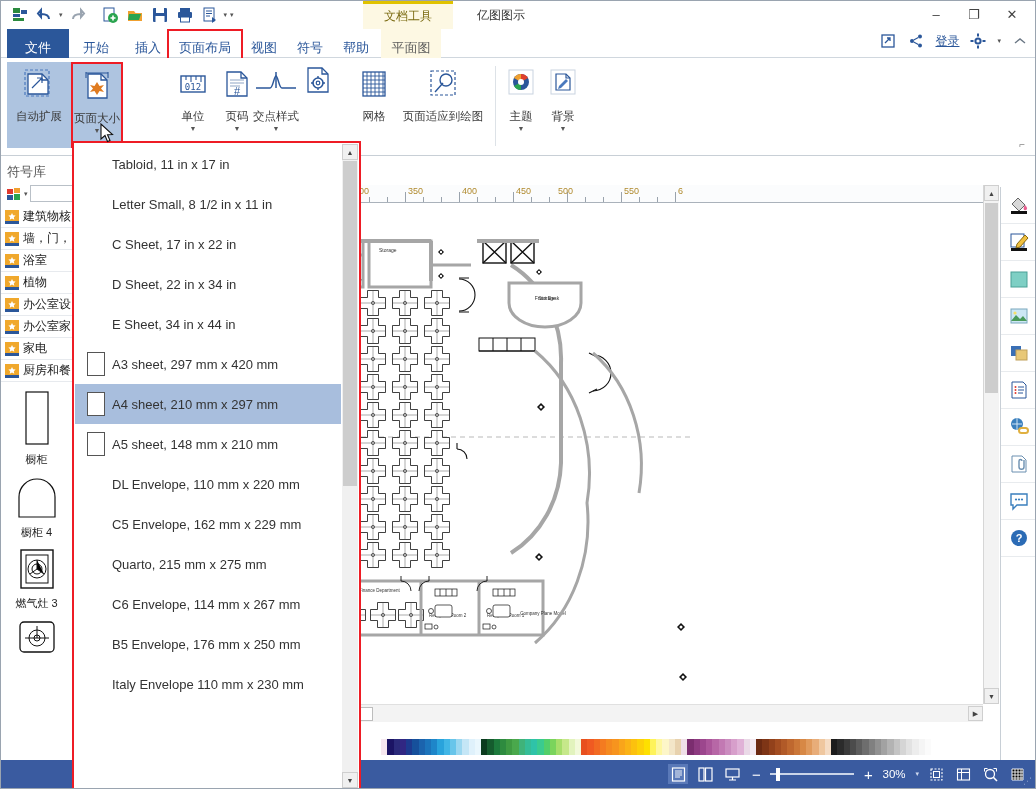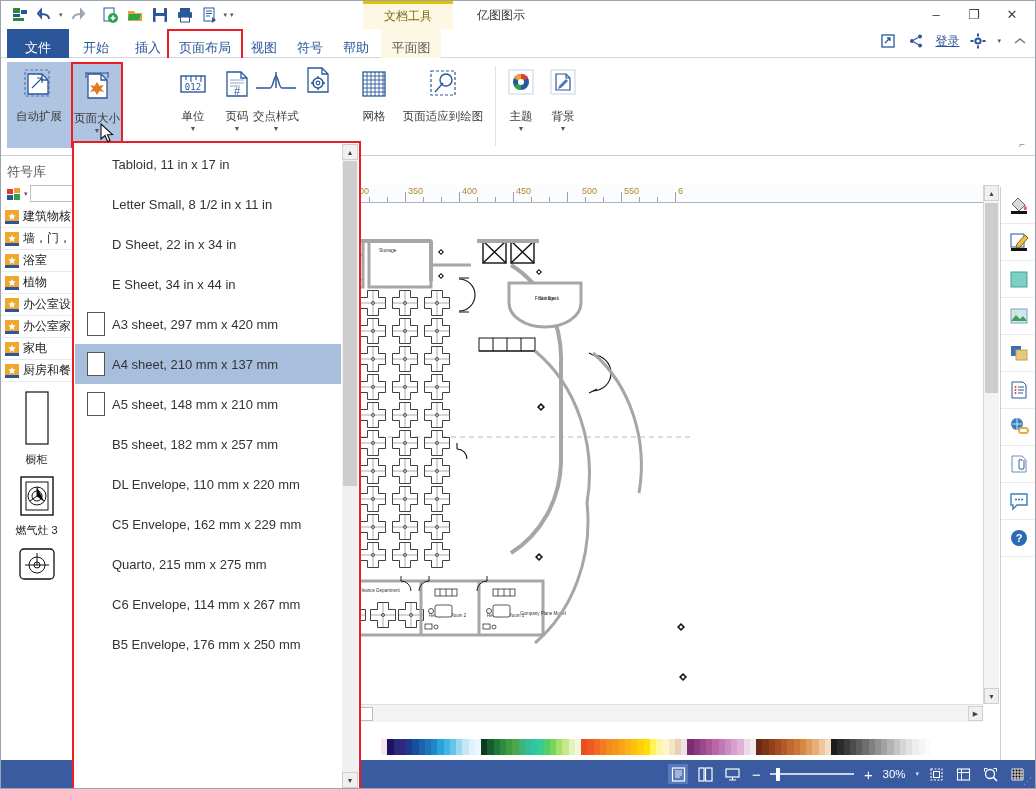--- a/index.html
+++ b/index.html
@@ -566,20 +566,26 @@
       </div>
     </div>
 
     <div class="shape-item">
       <svg width="30" height="56" viewBox="0 0 30 56">
           <rect x="4" y="2" width="22" height="52" fill="#fff" stroke="#111" stroke-width="1.2"></rect>
         </svg>
       <div class="shape-cap">橱柜</div>
     </div>
     <div class="shape-item">
+      <svg width="44" height="44" viewBox="0 0 44 44">
+          <path d="M4 42V22a18 18 0 0 1 36 0v20z" fill="#fff" stroke="#111" stroke-width="1.2"></path>
+        </svg>
+      <div class="shape-cap">橱柜 4</div>
+    </div>
+    <div class="shape-item">
       <svg width="40" height="42" viewBox="0 0 40 42">
           <rect x="4" y="2" width="32" height="38" fill="#fff" stroke="#111" stroke-width="1.4"></rect>
           <rect x="9" y="7" width="22" height="28" fill="none" stroke="#111"></rect>
           <circle cx="20" cy="21" r="9" fill="none" stroke="#111"></circle>
           <circle cx="20" cy="21" r="5" fill="none" stroke="#111"></circle>
           <path d="M20 12v9l7 5M20 21l-7 5" stroke="#111"></path>
         </svg>
       <div class="shape-cap">燃气灶 3</div>
     </div>
     <div class="shape-item">
@@ -625,21 +631,21 @@
       <div class="rtick" style="left:350px; height:5px;"></div>
       <div class="rtick" style="left:368px; height:10px;"></div>
       <span class="rlabel" style="left:371px;">400</span>
       <div class="rtick" style="left:386px; height:5px;"></div>
       <div class="rtick" style="left:404px; height:5px;"></div>
       <div class="rtick" style="left:422px; height:10px;"></div>
       <span class="rlabel" style="left:425px;">450</span>
       <div class="rtick" style="left:440px; height:5px;"></div>
       <div class="rtick" style="left:458px; height:5px;"></div>
       <div class="rtick" style="left:476px; height:10px;"></div>
-      <span class="rlabel" style="left:491px;text-align:right;">500</span>
+      <span class="rlabel" style="left:467px;text-align:right;">500</span>
       <div class="rtick" style="left:494px; height:5px;"></div>
       <div class="rtick" style="left:512px; height:5px;"></div>
       <div class="rtick" style="left:530px; height:10px;"></div>
       <span class="rlabel" style="left:533px;">550</span>
       <div class="rtick" style="left:548px; height:5px;"></div>
       <div class="rtick" style="left:566px; height:5px;"></div>
       <div class="rtick" style="left:584px; height:10px;"></div>
       <span class="rlabel" style="left:587px;">6</span>
     </div>
 
@@ -1801,41 +1807,41 @@
       <div class="dd-item">
           <span class="dd-page-spacer"></span>
           <span>Tabloid, 11 in x 17 in</span>
         </div>
       <div class="dd-item">
           <span class="dd-page-spacer"></span>
           <span>Letter Small, 8 1/2 in x 11 in</span>
         </div>
       <div class="dd-item">
           <span class="dd-page-spacer"></span>
+          <span>C Sheet, 17 in x 22 in</span>
+        </div>
+      <div class="dd-item">
+          <span class="dd-page-spacer"></span>
           <span>D Sheet, 22 in x 34 in</span>
         </div>
       <div class="dd-item">
           <span class="dd-page-spacer"></span>
           <span>E Sheet, 34 in x 44 in</span>
         </div>
       <div class="dd-item">
           <span class="dd-page-ic"></span>
           <span>A3 sheet, 297 mm x 420 mm</span>
         </div>
       <div class="dd-item hl">
           <span class="dd-page-ic"></span>
-          <span>A4 sheet, 210 mm x 137 mm</span>
+          <span>A4 sheet, 210 mm x 297 mm</span>
         </div>
       <div class="dd-item">
           <span class="dd-page-ic"></span>
           <span>A5 sheet, 148 mm x 210 mm</span>
-        </div>
-      <div class="dd-item">
-          <span class="dd-page-spacer"></span>
-          <span>B5 sheet, 182 mm x 257 mm</span>
         </div>
       <div class="dd-item">
           <span class="dd-page-spacer"></span>
           <span>DL Envelope, 110 mm x 220 mm</span>
         </div>
       <div class="dd-item">
           <span class="dd-page-spacer"></span>
           <span>C5 Envelope, 162 mm x 229 mm</span>
         </div>
       <div class="dd-item">
@@ -1843,20 +1849,24 @@
           <span>Quarto, 215 mm x 275 mm</span>
         </div>
       <div class="dd-item">
           <span class="dd-page-spacer"></span>
           <span>C6 Envelope, 114 mm x 267 mm</span>
         </div>
       <div class="dd-item">
           <span class="dd-page-spacer"></span>
           <span>B5 Envelope, 176 mm x 250 mm</span>
         </div>
+      <div class="dd-item">
+          <span class="dd-page-spacer"></span>
+          <span>Italy Envelope 110 mm x 230 mm</span>
+        </div>
     </div>
     <div class="dd-scroll">
       <div class="dd-arrow-up">▲</div>
       <div class="dd-thumb"></div>
       <div class="dd-arrow-dn">▼</div>
     </div>
   </div>
 
   <svg class="cursor-arrow" width="16" height="22" viewBox="0 0 16 22">
     <path d="M1 1 L1 16 L5 12.5 L7.5 18.5 L10 17.5 L7.5 11.8 L12.5 11.5 Z" fill="#fff" stroke="#111" stroke-width="1.1"></path>

